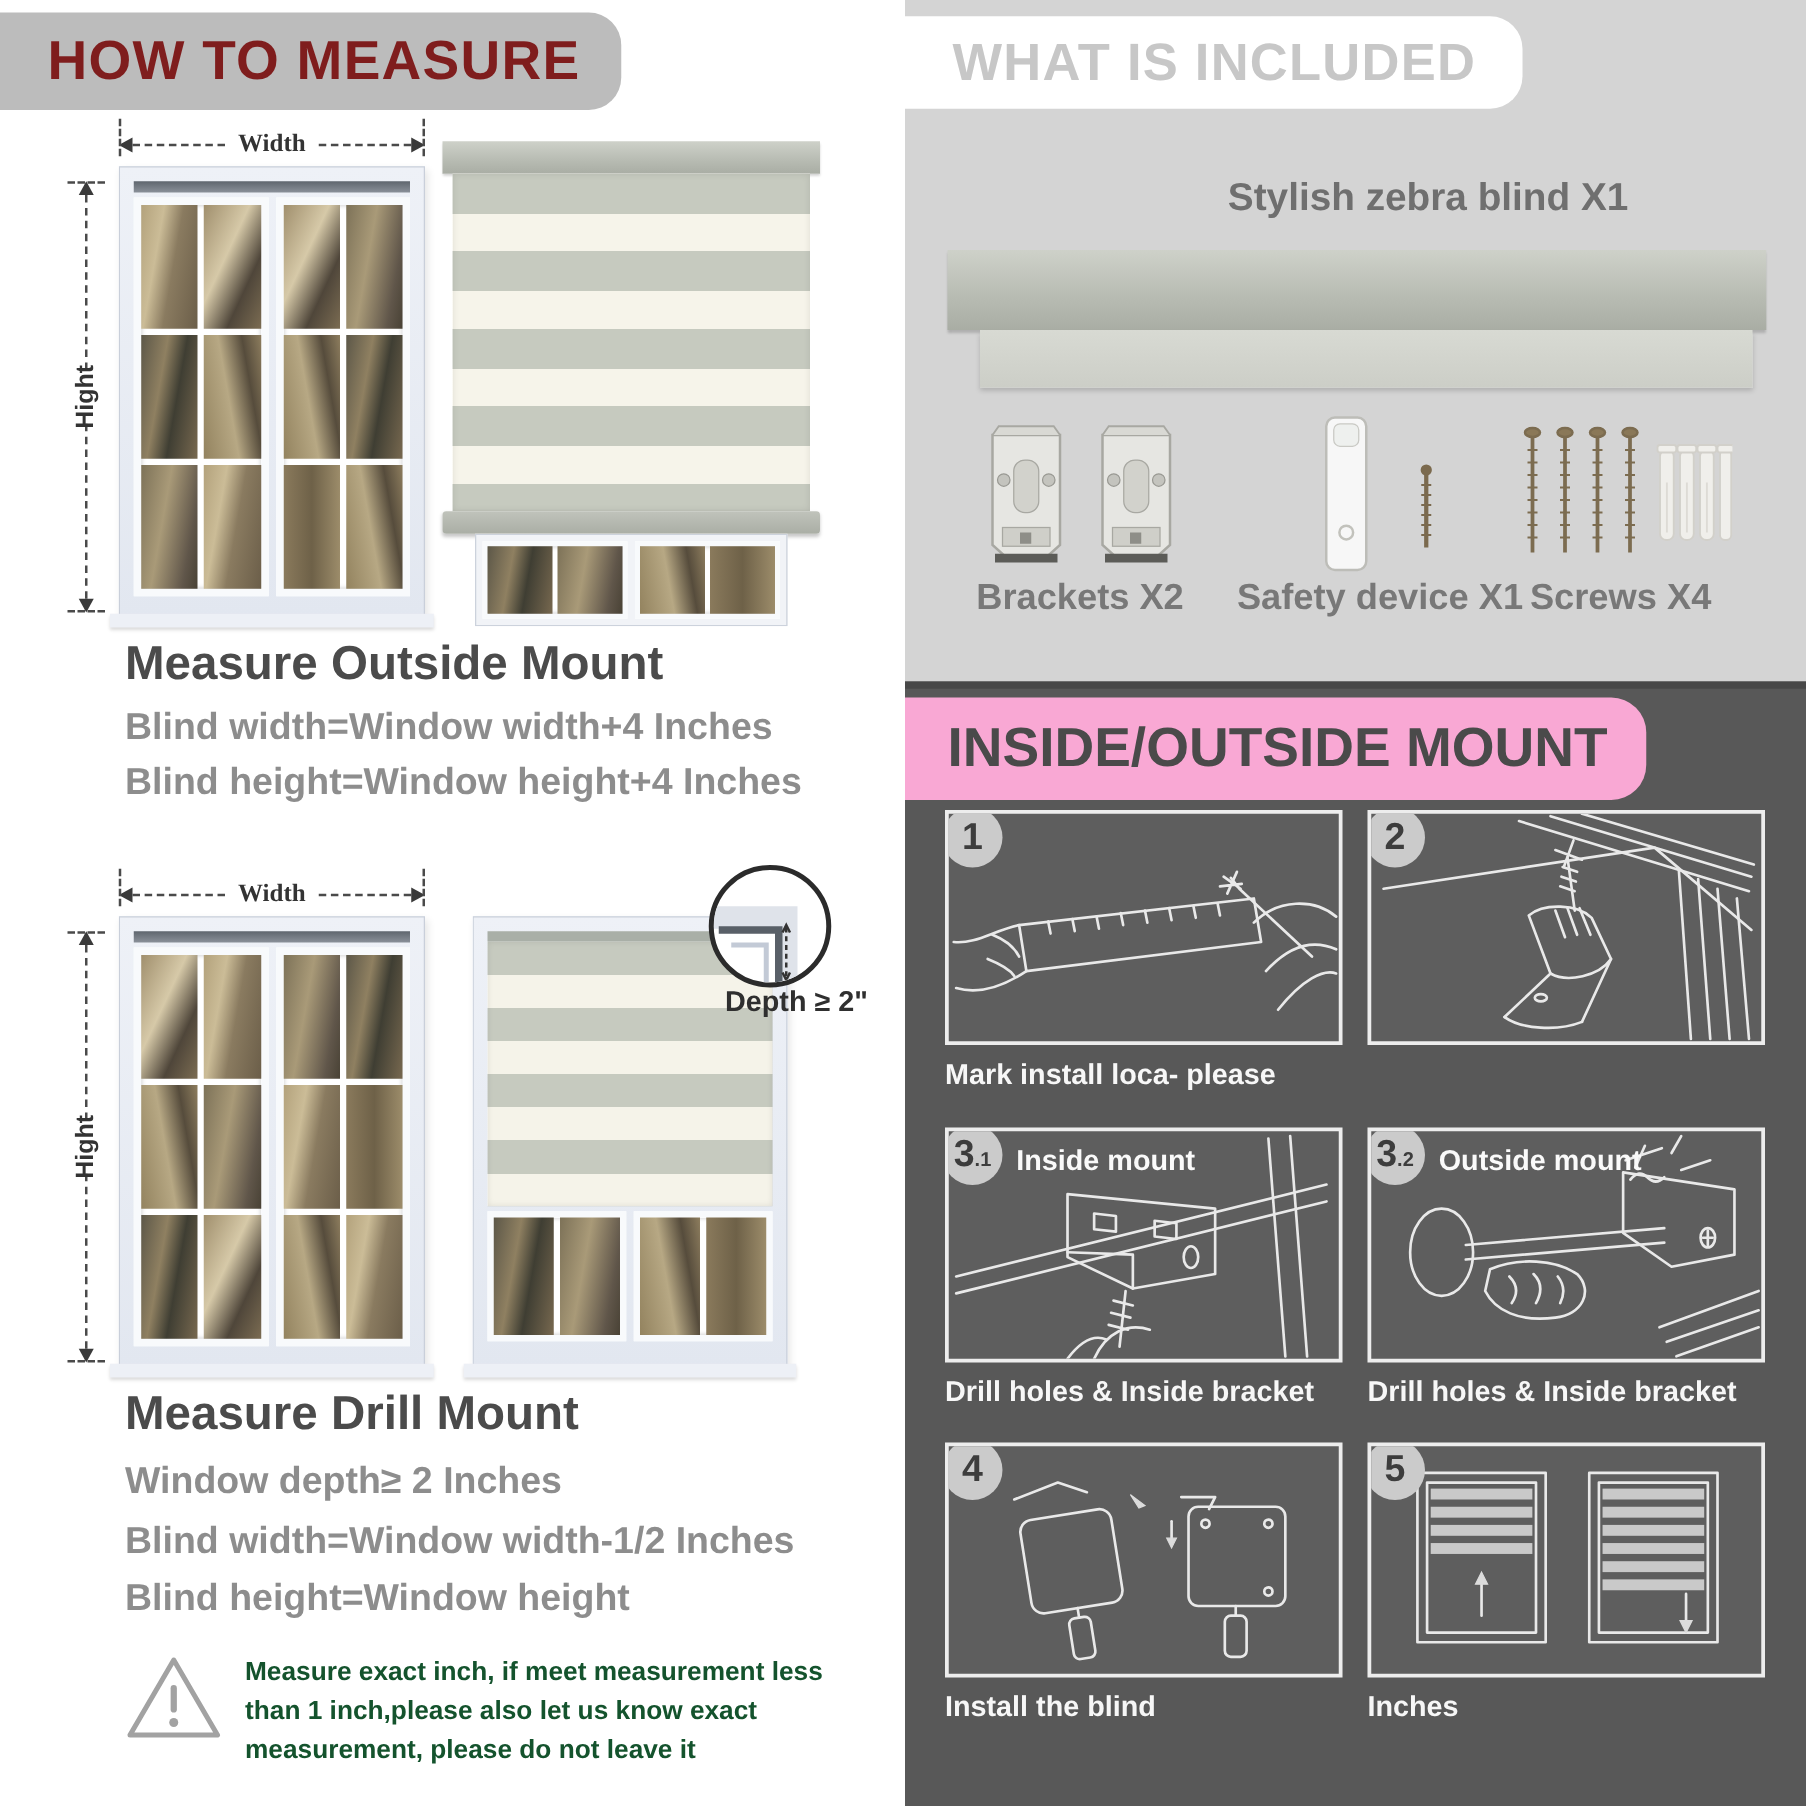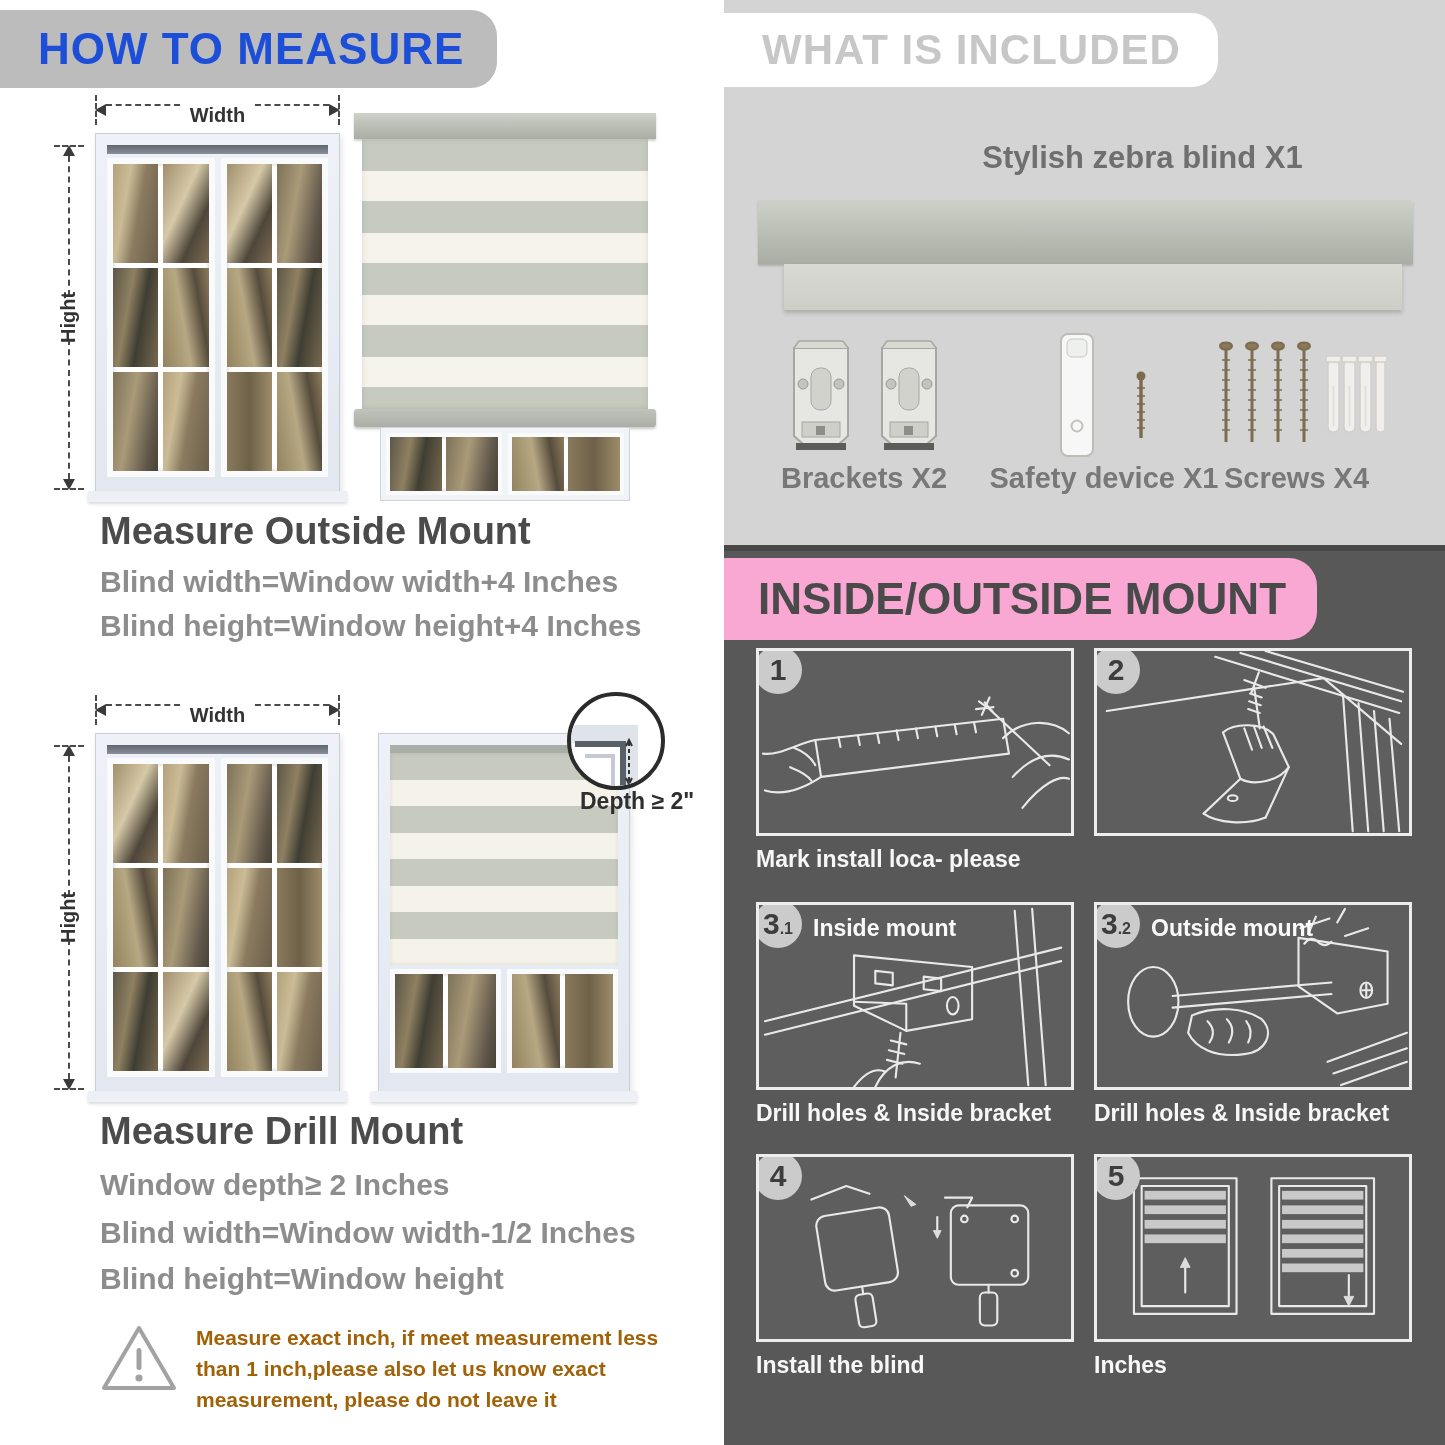--- a/index.html
+++ b/index.html
@@ -2,21 +2,21 @@
 <html><head>
 <meta charset="utf-8">
 <style>
   html,body{margin:0;padding:0;background:#fff;}
   body{width:1445px;height:1445px;position:relative;font-family:"Liberation Sans",sans-serif;overflow:hidden;}
   .abs{position:absolute;}
 
   
   .h1bar{left:0;top:10px;width:497px;height:78px;background:#bcbcbc;border-radius:0 26px 26px 0;
          display:flex;align-items:center;padding-left:38px;box-sizing:border-box;
-         color:#1d4ed8;font-size:44px;font-weight:bold;letter-spacing:1px;}
+         color:#7f1d1d;font-size:44px;font-weight:bold;letter-spacing:1px;}
   .sec-title{font-size:38px;font-weight:bold;color:#4b4b4b;white-space:nowrap;}
   .formula{font-size:30px;font-weight:bold;color:#8d8d8d;white-space:nowrap;}
 
   
   .pwindow{background:linear-gradient(180deg,#eef1f7,#e2e7f0);box-shadow:inset 0 0 0 1px #c9cfda,2px 3px 6px rgba(0,0,0,.10);
            padding:12px 12px 16px;box-sizing:border-box;}
   .pwindow::after{content:"";position:absolute;left:-7px;right:-7px;bottom:-9px;height:11px;background:#edf0f6;box-shadow:0 2px 3px rgba(0,0,0,.15);}
   .recess{height:9px;background:linear-gradient(180deg,#5f666e,#8a9099);margin-bottom:4px;}
   .sashes{display:flex;gap:6px;height:calc(100% - 13px);}
   .sash{flex:1;border:6px solid #f8fafc;background:#fff;display:grid;grid-template-columns:1fr 1fr;grid-template-rows:1fr 1fr 1fr;gap:5px;box-shadow:inset 0 0 4px rgba(0,0,0,.25);}
@@ -28,37 +28,37 @@
   .pe{background:linear-gradient(100deg,#7d7258,#a99a78 40%,#60564a 80%,#494235);}
   .pf{background:linear-gradient(90deg,#8a7a5c,#6e6148 50%,#9c8c6a);}
 
   
   .headrail{background:linear-gradient(180deg,#ced1c9,#b7bbb2 60%,#a9ada4);box-shadow:0 2px 2px rgba(0,0,0,.18);}
   .zebra{background:repeating-linear-gradient(180deg,#c6cabf 0 32px,#f6f4ea 32px 62px);box-shadow:inset 0 0 6px rgba(0,0,0,.10);}
   .zebra2{background:repeating-linear-gradient(180deg,#c6cabf 0 27px,#f5f3e9 27px 53px);box-shadow:inset 0 0 5px rgba(0,0,0,.10);}
   .botrail{background:linear-gradient(180deg,#c0c3bb,#aaaea5);border-radius:3px;box-shadow:0 2px 3px rgba(0,0,0,.22);}
 
   
-  .harrow{display:flex;align-items:flex-start;}
+  .harrow{display:flex;align-items:center;font-family:Liberation Serif, serif;}
   .dash{flex:1;border-top:2px dashed #4a4a4a;height:0;}
   .ah{width:0;height:0;border-top:6px solid transparent;border-bottom:6px solid transparent;}
   .ahl{border-right:11px solid #3a3a3a;} .ahr{border-left:11px solid #3a3a3a;}
   .mlbl{margin:0 10px;font-size:20px;font-weight:bold;color:#333;}
   .tickv{position:absolute;width:0;height:30px;border-left:2px dashed #4a4a4a;top:-9px;}
   .varrow{display:flex;flex-direction:column;align-items:center;width:14px;}
   .vdash{flex:1;border-left:2px dashed #4a4a4a;width:0;}
   .av{width:0;height:0;border-left:6px solid transparent;border-right:6px solid transparent;}
   .avu{border-bottom:11px solid #3a3a3a;} .avd{border-top:11px solid #3a3a3a;}
   .vlbl{transform:rotate(-90deg);font-size:20px;font-weight:bold;color:#333;margin:10px 0;white-space:nowrap;}
   .tickh{position:absolute;height:0;width:30px;border-top:2px dashed #4a4a4a;left:-8px;}
 
   .mag{border:4px solid #2b2b2b;border-radius:50%;background:#fff;overflow:hidden;z-index:5;}
   .deplbl{font-size:23px;font-weight:bold;color:#2f2f2f;white-space:nowrap;}
 
-  .warn-text{font-size:21px;font-weight:bold;color:#a16207;line-height:31px;width:480px;}
+  .warn-text{font-size:21px;font-weight:bold;color:#14532d;line-height:31px;width:480px;}
 
   
   .sec-inc{left:724px;top:0;width:837px;height:545px;background:#d4d4d4;}
   .h2bar{position:absolute;left:0;top:13px;width:494px;height:74px;background:#fff;border-radius:0 26px 26px 0;
          display:flex;align-items:center;padding-left:38px;box-sizing:border-box;
          color:#c7c7c7;font-size:42px;font-weight:bold;letter-spacing:1px;}
   .prodlbl{position:absolute;left:0;width:100%;top:140px;text-align:center;font-size:31px;font-weight:bold;color:#6f6f6f;}
   .partlbl{position:absolute;font-size:29px;font-weight:bold;color:#787878;text-align:center;top:462px;}
 
   

